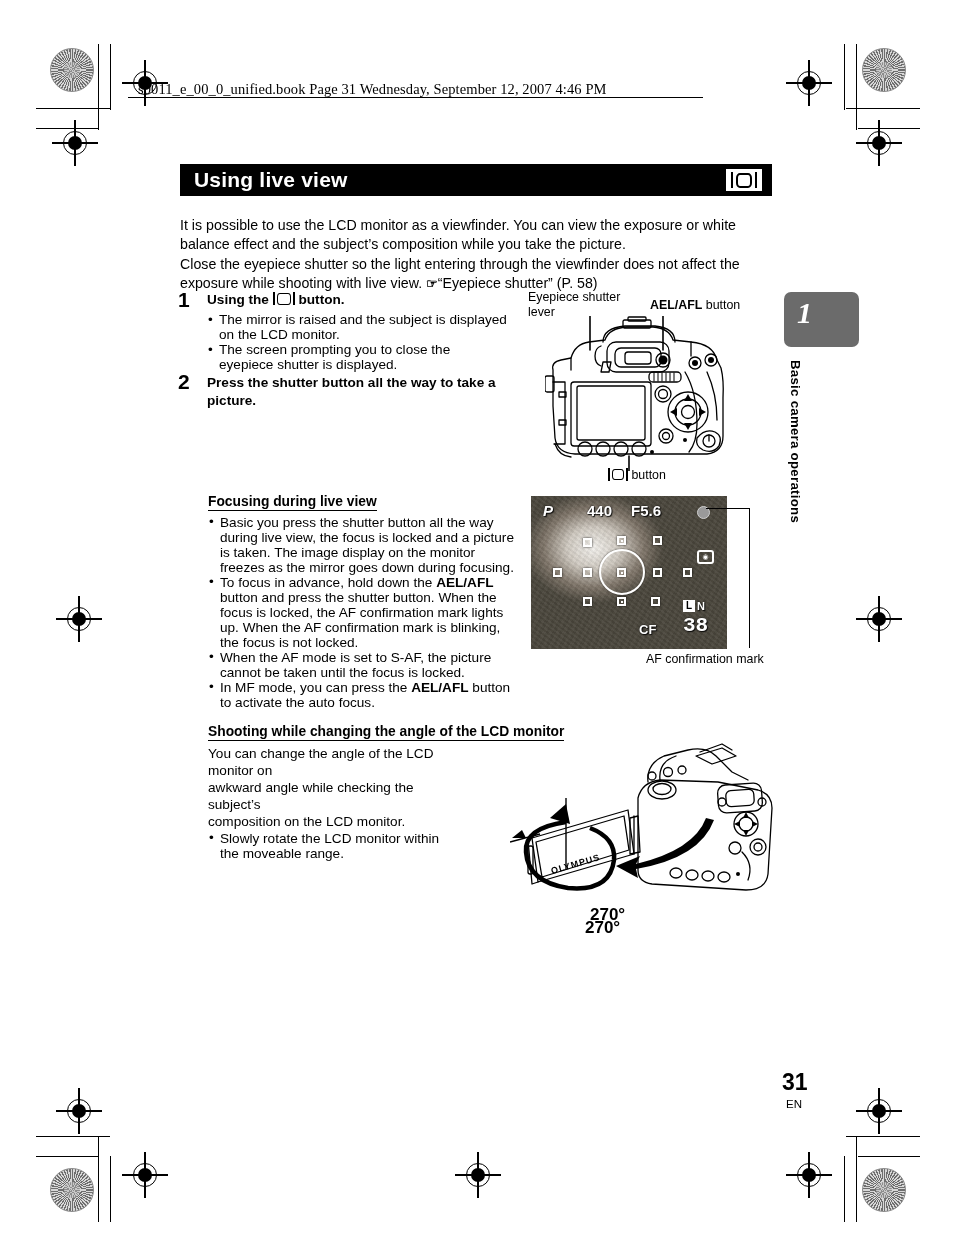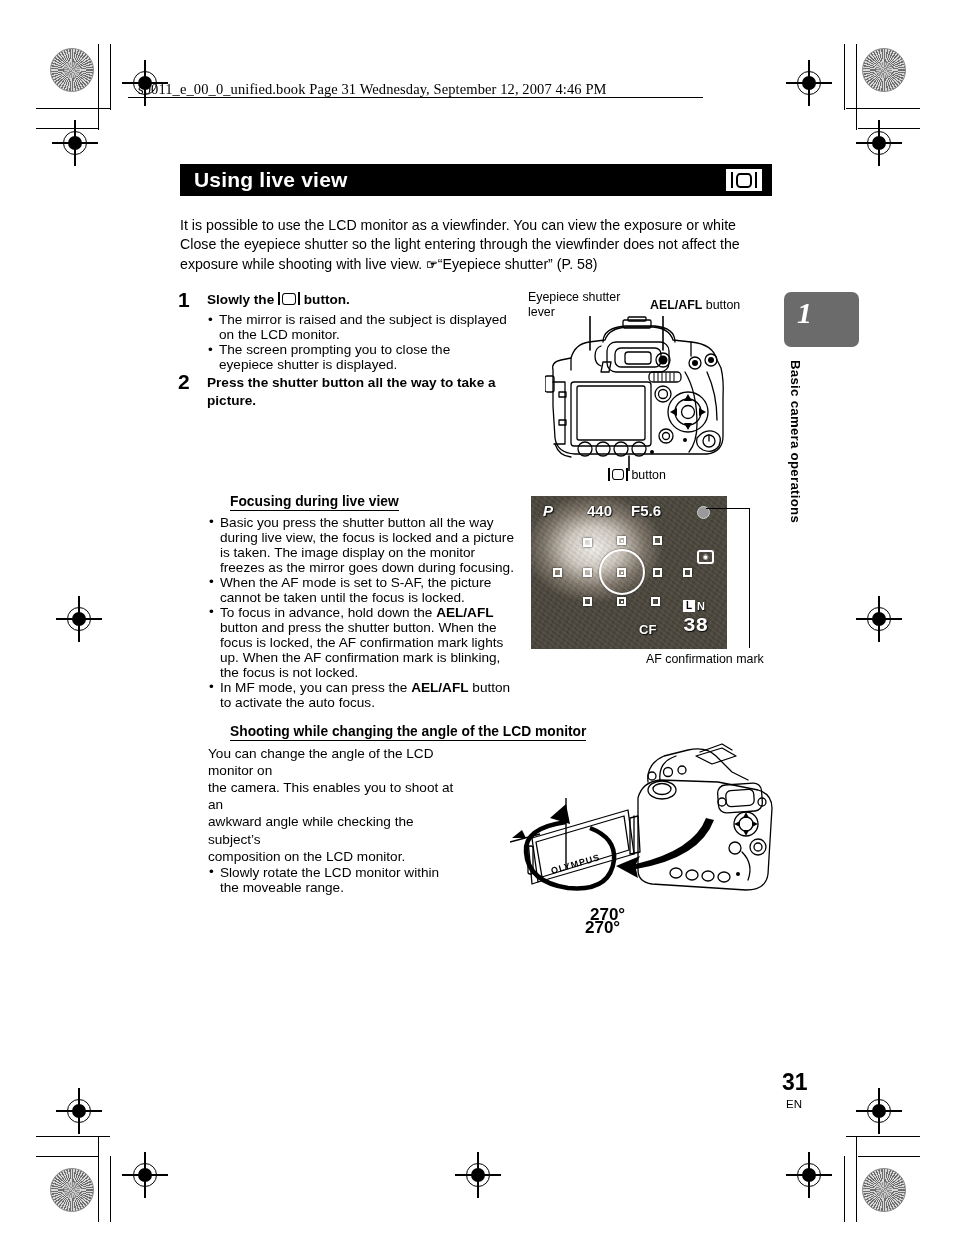--- a/index.html
+++ b/index.html
@@ -79,21 +79,21 @@
 
   .inlineicon { display:inline-block; position:relative; width:22px; height:13px;
                 vertical-align:-1px; }
   .inlineicon .bar { position:absolute; top:0; width:1.8px; height:13px; background:#000; }
   .inlineicon .bl{left:0;} .inlineicon .br{right:0;}
   .inlineicon .scr { position:absolute; left:4px; top:0.5px; width:14px; height:12px;
                      border:1.8px solid #000; border-radius:3px/4px; }
 
   
   .subhead { font-size:13.8px; font-weight:bold; display:inline-block;
-             border-bottom:1.4px solid #000; padding-bottom:0.5px;margin-left:22px; }
+             border-bottom:1.4px solid #000; padding-bottom:0.5px; }
 
   
   .sidetab {
     position:absolute; left:784px; top:292px; width:75px; height:55px;
     background:#6b6b6b; border-radius:7px;
   }
   .sidetab .n { position:absolute; left:13px; top:4px; color:#fff; font-size:30px;
                 font-style:italic; font-weight:bold; font-family:"Liberation Serif", serif; }
   .sidetxt {
     position:absolute; left:779px; top:360px; width:24px;
@@ -248,32 +248,33 @@
       <span class="lvglyph">
         <span class="bar bl"></span>
           <span class="scr"></span>
           <span class="bar br"></span>
       </span>
     </div>
   </div>
 
   <div class="intro">
     <div class="ln">It is possible to use the LCD monitor as a viewfinder. You can view the exposure or white</div>
+    <div class="ln">balance effect and the subject’s composition while you take the picture.</div>
     <div class="ln">Close the eyepiece shutter so the light entering through the viewfinder does not affect the</div>
     <div class="ln">
       <span>exposure while shooting with live view.</span>
       <span class="hand">☞</span><span>“Eyepiece shutter” (P. 58)</span>
     </div>
   </div>
 
   <div class="step" style="left:178px; top:288px; width:340px;">
     <div class="stepnum" style="left:0; top:0;">1</div>
     <div class="stepbody" style="left:29px; top:3px; width:300px;">
       <div class="stephead">
-        <span>Slowly the</span>
+        <span>Using the</span>
         <span class="inlineicon">
           <span class="bar bl"></span><span class="scr"></span><span class="bar br"></span>
         </span>
         <span>button.</span>
       </div>
       <ul class="bullets" style="margin-top:3px;">
         <li>The mirror is raised and the subject is displayed on the LCD monitor.</li>
         <li style="margin-top:0px;">The screen prompting you to close the eyepiece shutter is displayed.</li>
       </ul>
     </div>
@@ -281,31 +282,30 @@
 
   <div class="step" style="left:178px; top:370px; width:340px;">
     <div class="stepnum" style="left:0; top:0;">2</div>
     <div class="stepbody stephead" style="left:29px; top:4px; width:292px;">Press the shutter button all the way to take a picture.</div>
   </div>
 
   <div style="position:absolute; left:208px; top:492px; width:312px;">
     <div class="subhead">Focusing during live view</div>
     <ul class="bullets" style="margin-top:4px;">
       <li>Basic you press the shutter button all the way during live view, the focus is locked and a picture is taken. The image display on the monitor freezes as the mirror goes down during focusing.</li>
+      <li>To focus in advance, hold down the <b>AEL/AFL</b> button and press the shutter button. When the focus is locked, the AF confirmation mark lights up. When the AF confirmation mark is blinking, the focus is not locked.</li>
       <li>When the AF mode is set to S-AF, the picture cannot be taken until the focus is locked.</li>
-      <li>To focus in advance, hold down the <b>AEL/AFL</b> button and press the shutter button. When the focus is locked, the AF confirmation mark lights up. When the AF confirmation mark is blinking, the focus is not locked.</li>
       <li>In MF mode, you can press the <b>AEL/AFL</b> button to activate the auto focus.</li>
     </ul>
   </div>
 
   <div style="position:absolute; left:208px; top:722px; width:390px;">
     <div class="subhead">Shooting while changing the angle of the LCD monitor</div>
     <div style="margin-top:4px; font-size:13.6px; line-height:17.2px; width:250px;">
       <div>You can change the angle of the LCD monitor on</div>
-      <div>the camera. This enables you to shoot at an</div>
       <div>awkward angle while checking the subject’s</div>
       <div>composition on the LCD monitor.</div>
     </div>
     <ul class="bullets" style="margin-top:0px; width:250px;">
       <li>
         <span>Slowly rotate the LCD monitor within the</span>
         <span>moveable range.</span>
       </li>
     </ul>
   </div>

